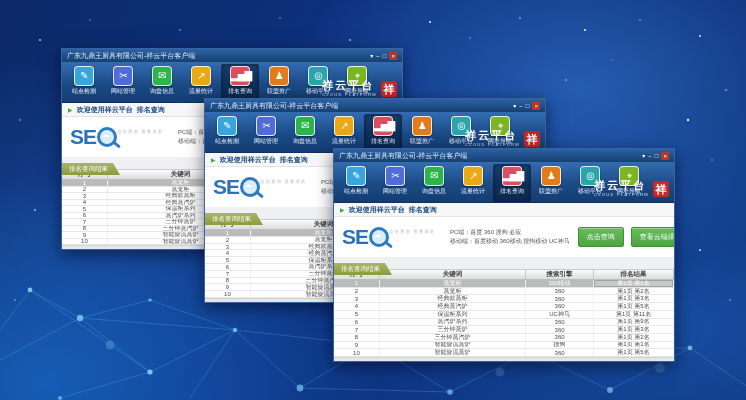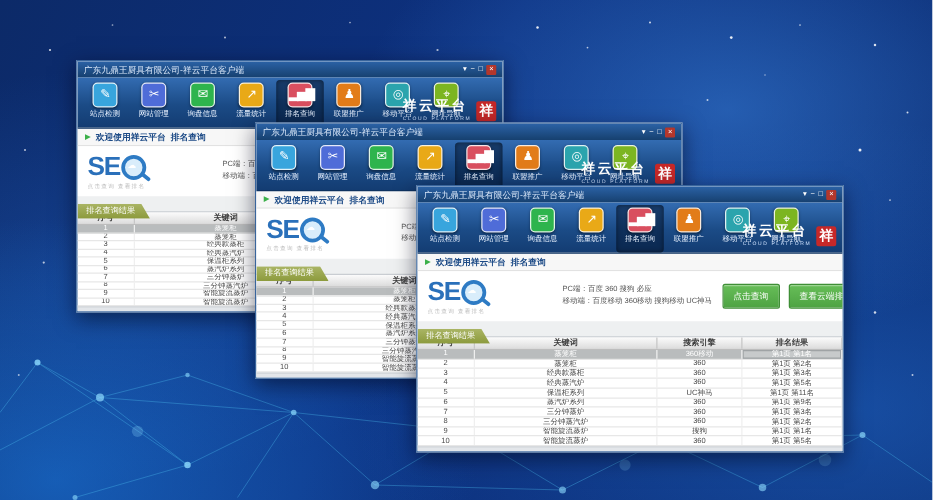--- a/index.html
+++ b/index.html
@@ -45,21 +45,21 @@
   .seal{width:16px;height:16px;background:#c62828;color:#fff;font-size:11px;font-weight:bold;
     line-height:16px;text-align:center;border-radius:2px;}
 
   .breadcrumb{height:13px;flex:0 0 13px;display:flex;align-items:center;gap:4px;
     background:#f7f7f7;border-bottom:1px solid #e2e2e2;padding:0 6px;}
   .bc-arrow{color:#3bb04a;font-size:6px;}
   .bc-text,.bc-sec{font-size:7px;font-weight:bold;color:#1c4a86;white-space:nowrap;}
 
   .banner{height:40px;flex:0 0 40px;background:#fff;display:flex;align-items:center;
     padding:0 8px;gap:8px;}
-  .seo{display:flex;flex-direction:column;width:100px;flex:0 0 100px;}
+  .seo{display:flex;flex-direction:row;width:100px;flex:0 0 100px;}
   .seo-row{display:flex;align-items:center;}
   .seo-se{font-size:21px;font-weight:bold;color:#2a70ba;letter-spacing:-1px;line-height:20px;}
   .lens{width:14px;height:14px;border:3px solid #2e7bc4;border-radius:50%;
     background:#d9edfb;position:relative;margin-left:1px;box-sizing:content-box;}
   .lens::after{content:"";position:absolute;width:9px;height:3px;background:#2e7bc4;
     right:-7px;bottom:-2px;transform:rotate(38deg);border-radius:2px;}
   .lens-cloud{position:absolute;left:2px;top:1px;font-size:7px;color:#fff;}
   .seo-slogan{font-size:4.5px;color:#bcbcbc;letter-spacing:1px;margin-top:2px;white-space:nowrap;}
   .engines{font-size:6px;color:#555;line-height:9px;white-space:nowrap;}
   .btns{margin-left:auto;display:flex;gap:7px;padding-right:4px;}

